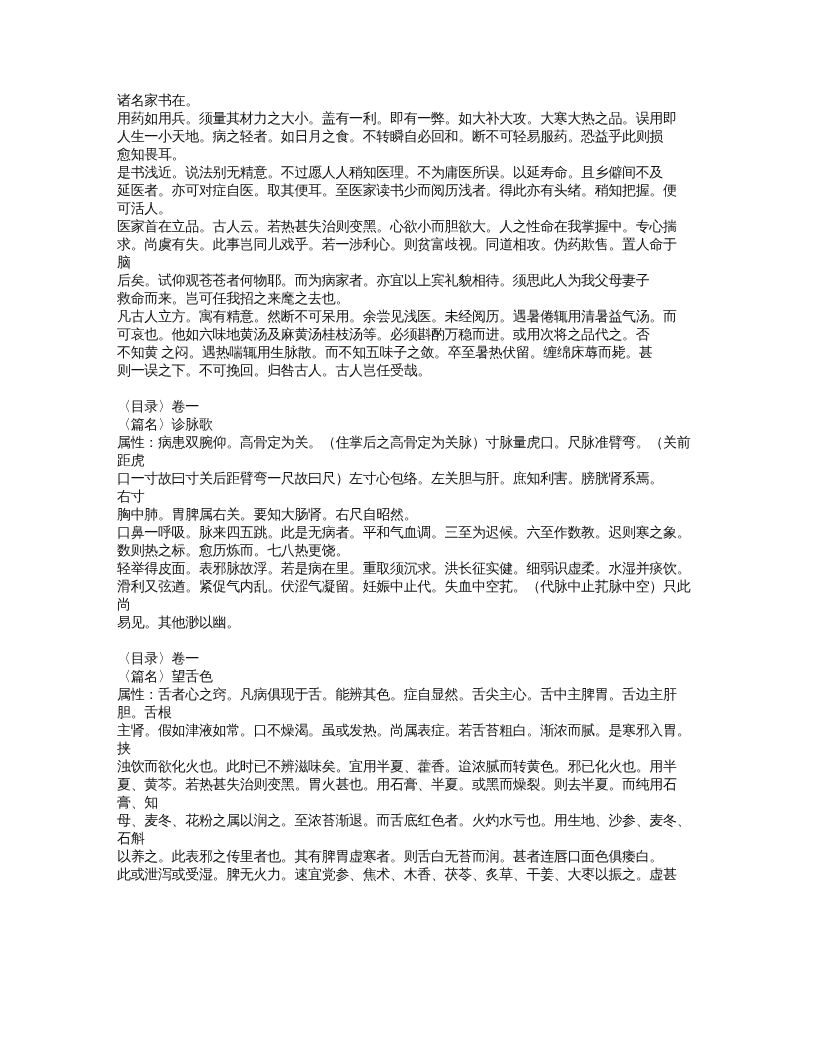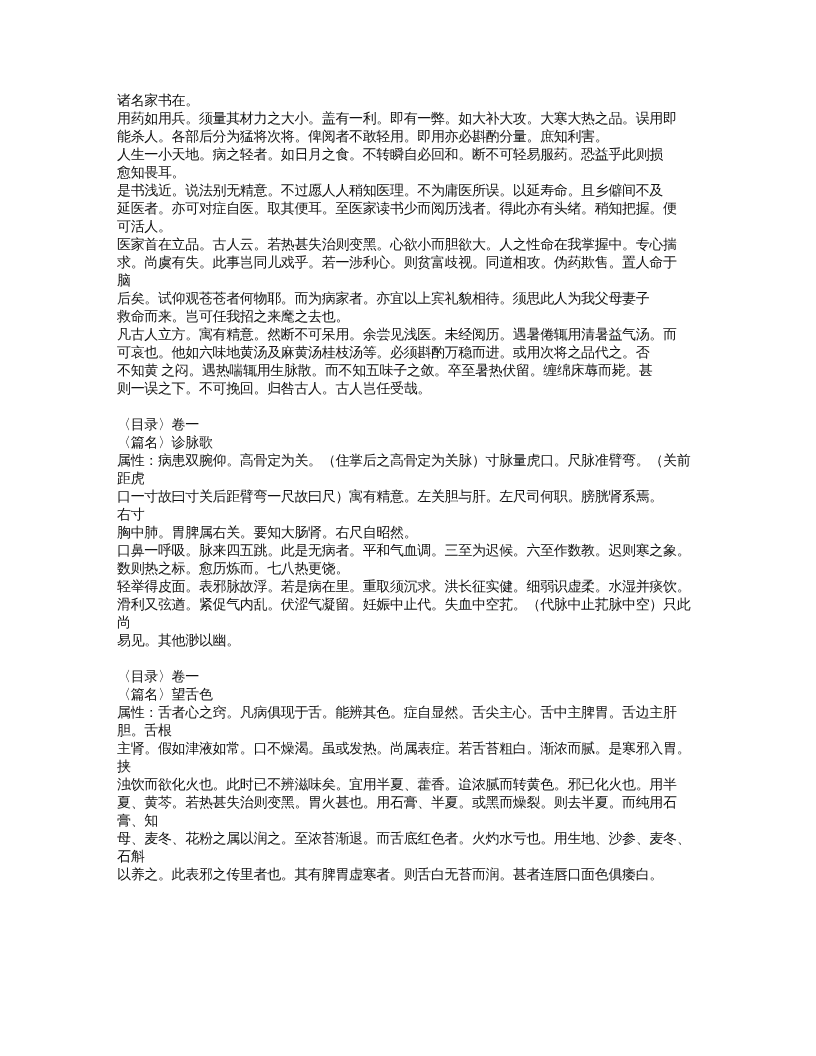--- a/index.html
+++ b/index.html
@@ -39,21 +39,20 @@
     }
   </style>
 </head>
 <body>
 
 <div class="page">
 
   <div class="section">
     <span class="line">诸名家书在。</span>
     <span class="line">用药如用兵。须量其材力之大小。盖有一利。即有一弊。如大补大攻。大寒大热之品。误用即</span>
-    <span class="line">能杀人。各部后分为猛将次将。俾阅者不敢轻用。即用亦必斟酌分量。庶知利害。</span>
     <span class="line">人生一小天地。病之轻者。如日月之食。不转瞬自必回和。断不可轻易服药。恐益乎此则损</span>
     <span class="line">愈知畏耳。</span>
     <span class="line">是书浅近。说法别无精意。不过愿人人稍知医理。不为庸医所误。以延寿命。且乡僻间不及</span>
     <span class="line">延医者。亦可对症自医。取其便耳。至医家读书少而阅历浅者。得此亦有头绪。稍知把握。便</span>
     <span class="line">可活人。</span>
     <span class="line">医家首在立品。古人云。若热甚失治则变黑。心欲小而胆欲大。人之性命在我掌握中。专心揣</span>
     <span class="line">求。尚虞有失。此事岂同儿戏乎。若一涉利心。则贫富歧视。同道相攻。伪药欺售。置人命于</span>
     <span class="line">脑</span>
     <span class="line">后矣。试仰观苍苍者何物耶。而为病家者。亦宜以上宾礼貌相待。须思此人为我父母妻子</span>
     <span class="line">救命而来。岂可任我招之来麾之去也。</span>
@@ -63,21 +62,21 @@
     <span class="line">则一误之下。不可挽回。归咎古人。古人岂任受哉。</span>
   </div>
 
   <span class="blank"></span>
 
   <div class="section">
     <span class="line">〈目录〉卷一</span>
     <span class="line">〈篇名〉诊脉歌</span>
     <span class="line">属性：病患双腕仰。高骨定为关。（住掌后之高骨定为关脉）寸脉量虎口。尺脉准臂弯。（关前</span>
     <span class="line">距虎</span>
-    <span class="line">口一寸故曰寸关后距臂弯一尺故曰尺）寓有精意。左关胆与肝。左尺司何职。膀胱肾系焉。</span>
+    <span class="line">口一寸故曰寸关后距臂弯一尺故曰尺）左寸心包络。左关胆与肝。庶知利害。膀胱肾系焉。</span>
     <span class="line">右寸</span>
     <span class="line">胸中肺。胃脾属右关。要知大肠肾。右尺自昭然。</span>
     <span class="line">口鼻一呼吸。脉来四五跳。此是无病者。平和气血调。三至为迟候。六至作数教。迟则寒之象。</span>
     <span class="line">数则热之标。愈历炼而。七八热更饶。</span>
     <span class="line">轻举得皮面。表邪脉故浮。若是病在里。重取须沉求。洪长征实健。细弱识虚柔。水湿并痰饮。</span>
     <span class="line">滑利又弦遒。紧促气内乱。伏涩气凝留。妊娠中止代。失血中空芤。（代脉中止芤脉中空）只此</span>
     <span class="line">尚</span>
     <span class="line">易见。其他渺以幽。</span>
   </div>
 
@@ -89,15 +88,16 @@
     <span class="line">属性：舌者心之窍。凡病俱现于舌。能辨其色。症自显然。舌尖主心。舌中主脾胃。舌边主肝</span>
     <span class="line">胆。舌根</span>
     <span class="line">主肾。假如津液如常。口不燥渴。虽或发热。尚属表症。若舌苔粗白。渐浓而腻。是寒邪入胃。</span>
     <span class="line">挟</span>
     <span class="line">浊饮而欲化火也。此时已不辨滋味矣。宜用半夏、藿香。迨浓腻而转黄色。邪已化火也。用半</span>
     <span class="line">夏、黄芩。若热甚失治则变黑。胃火甚也。用石膏、半夏。或黑而燥裂。则去半夏。而纯用石</span>
     <span class="line">膏、知</span>
     <span class="line">母、麦冬、花粉之属以润之。至浓苔渐退。而舌底红色者。火灼水亏也。用生地、沙参、麦冬、</span>
     <span class="line">石斛</span>
     <span class="line">以养之。此表邪之传里者也。其有脾胃虚寒者。则舌白无苔而润。甚者连唇口面色俱痿白。</span>
+    <span class="line">此或泄泻或受湿。脾无火力。速宜党参、焦术、木香、茯苓、炙草、干姜、大枣以振之。虚甚</span>
   </div>
 
 </div>
 
 </body></html>

